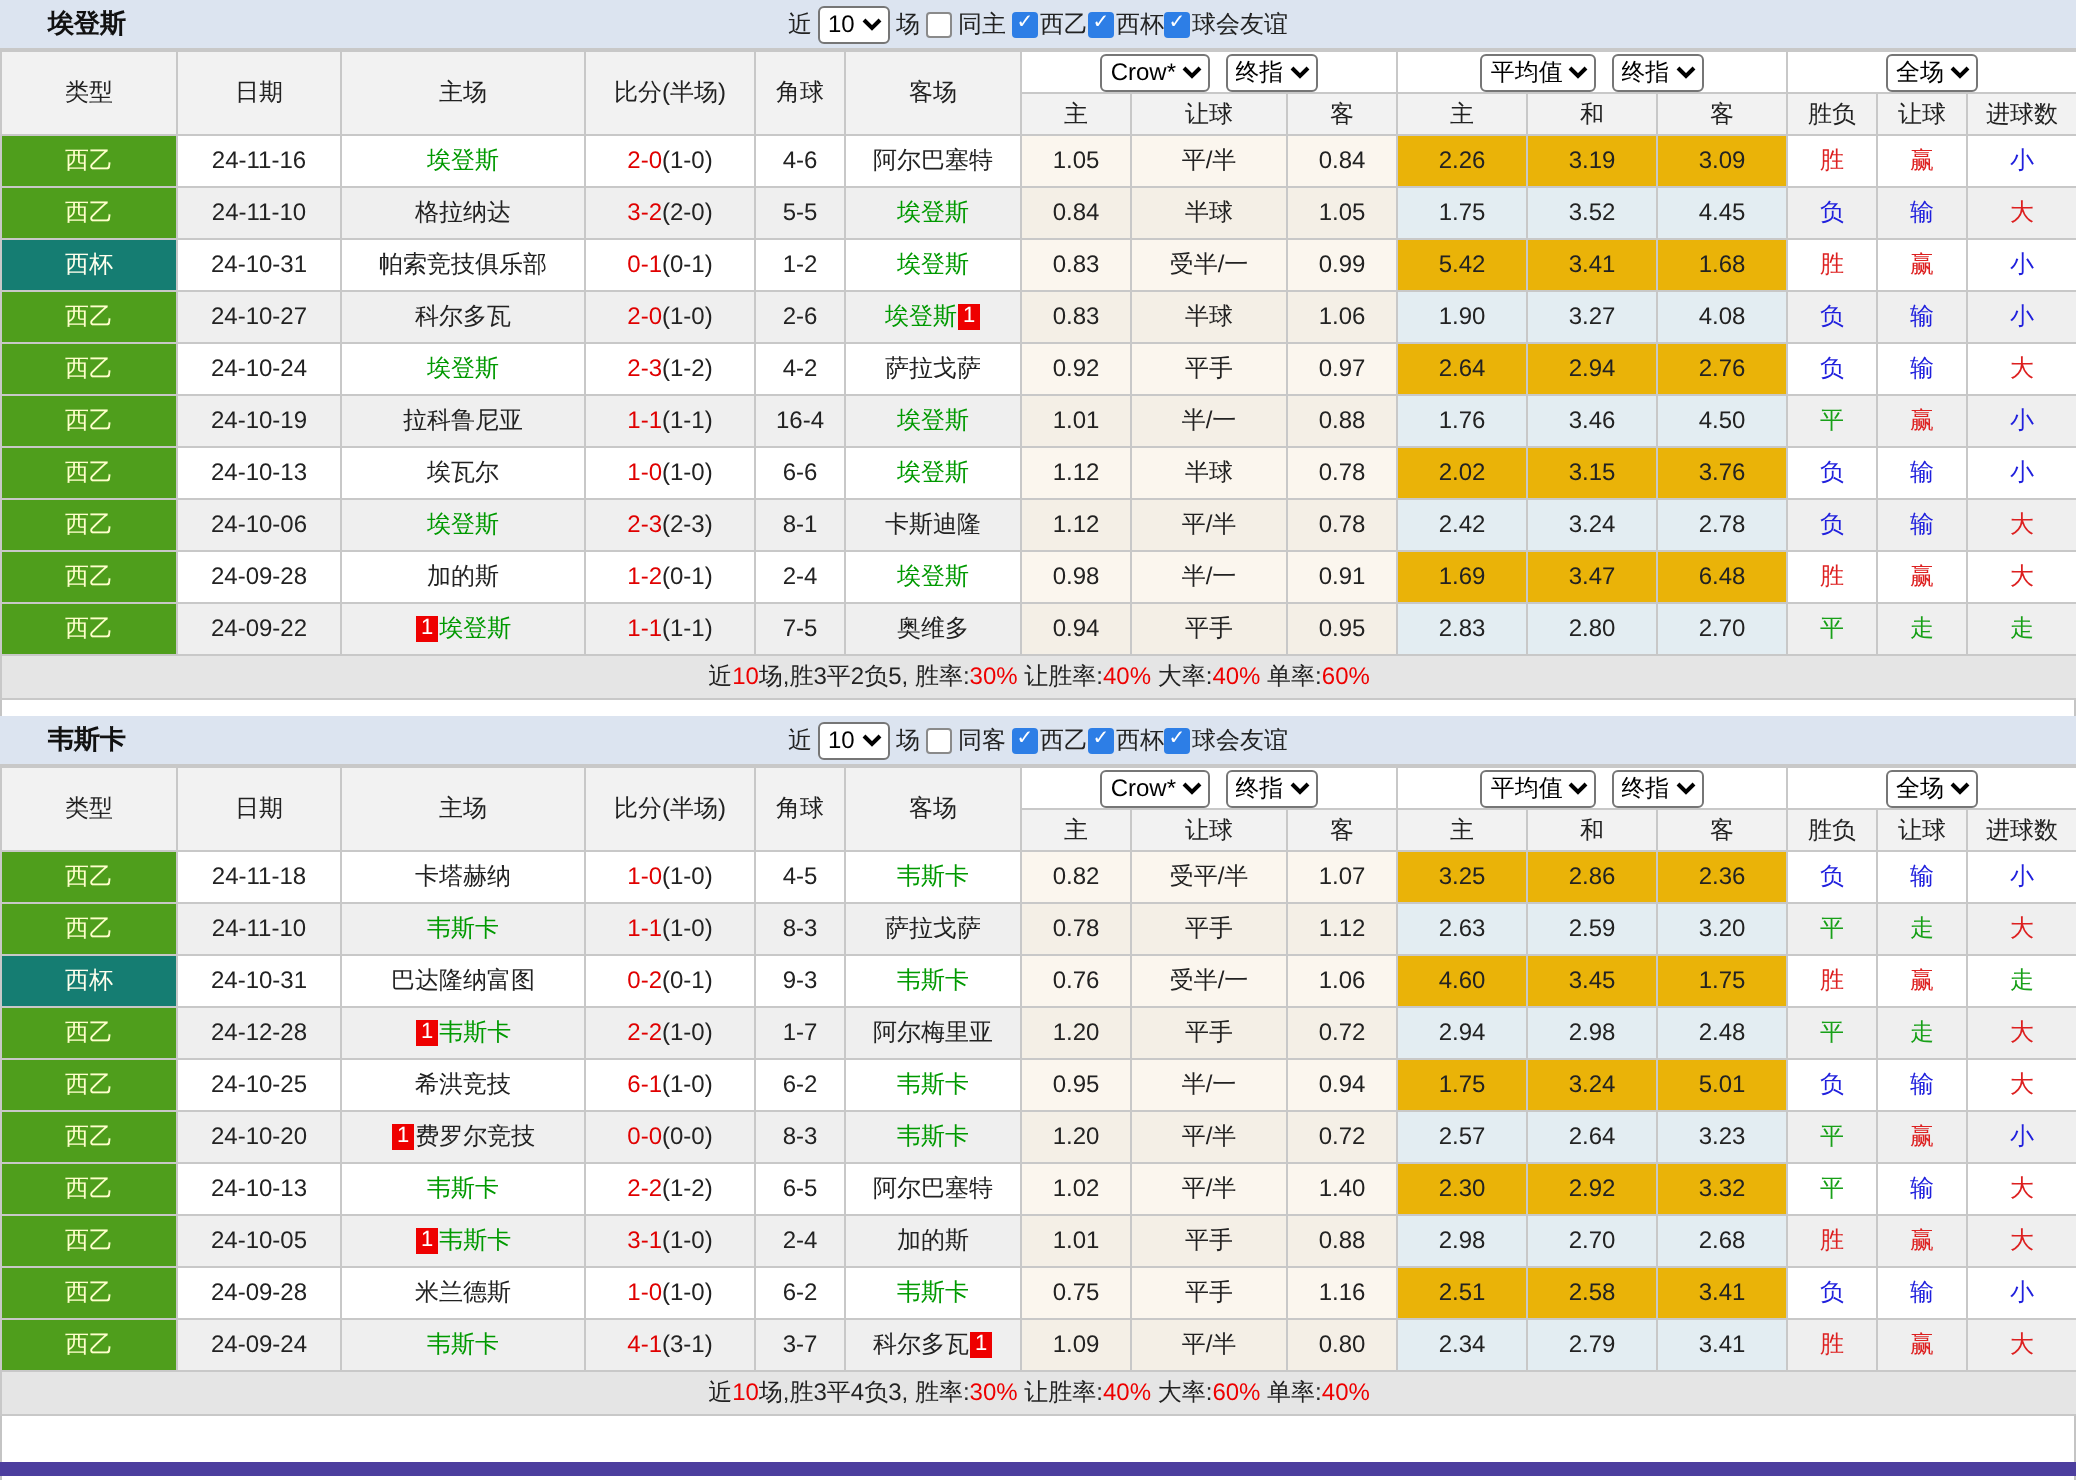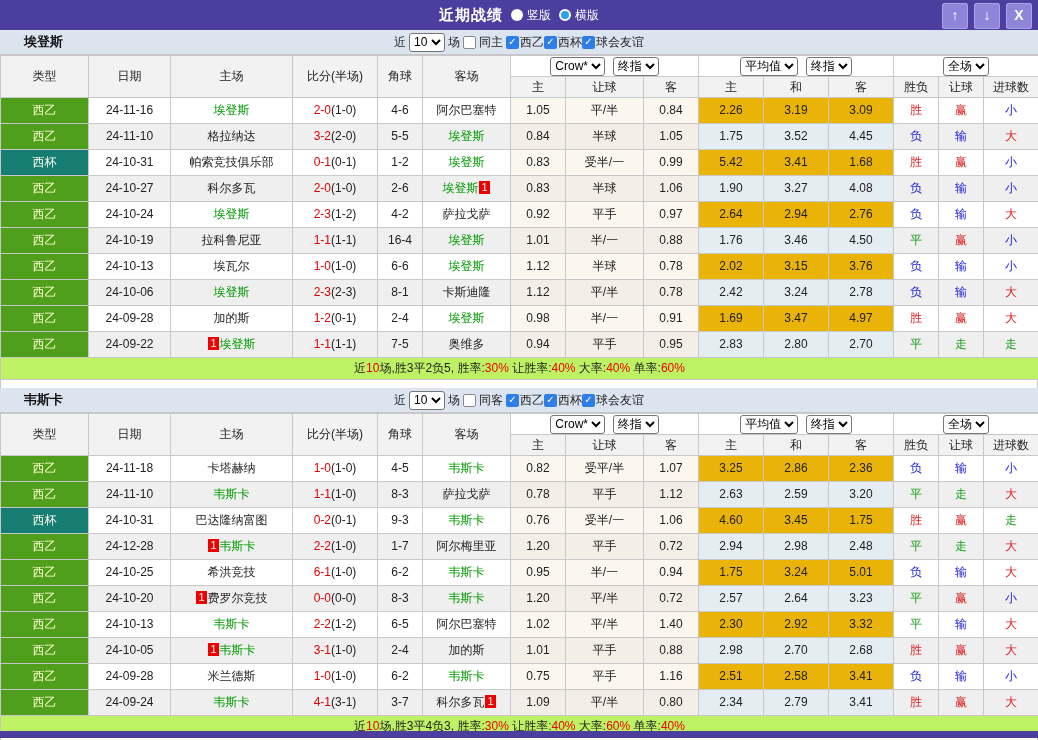--- a/index.html
+++ b/index.html
@@ -48,48 +48,30 @@
   .results-table tbody tr:nth-child(even) td.avg{background:#e3edf2;}
   td.type-league{background:#4f9e1c !important;color:#ffffcc;}
   td.type-cup{background:#157d72 !important;color:#ffffee;}
   .focus{color:#009900;}
   .score-full{color:#e00000;}
   .badge{display:inline-block;background:#ee0000;color:#fff;font-size:11px;line-height:13px;
     padding:0 2px;vertical-align:1px;margin:0 1px;}
   .res-r{color:#dd2020;}
   .res-b{color:#2020dd;}
   .res-g{color:#18a018;}
-  tfoot td.summary{height:21px;line-height:21px;background:#bef264;border:1px solid #c8c8c8;}
+  tfoot td.summary{height:21px;line-height:21px;background:#e5e5e5;border:1px solid #c8c8c8;}
   .sum-red{color:#ee0000;}
   
   .bottom-bar{position:absolute;left:0;bottom:2px;width:100%;height:7px;background:#4c3e9e;}
 </style>
 </head>
 <body>
 
 <div class="window">
 
-  <div class="titlebar">
-    <div class="title-group">
-      <span class="win-title">近期战绩</span>
-      <span class="radio-item">
-        <span class="radio-dot plain"></span>
-        <span>竖版</span>
-      </span>
-      <span class="radio-item">
-        <span class="radio-dot selected"></span>
-        <span>横版</span>
-      </span>
-    </div>
-    <div class="win-buttons">
-      <span class="win-btn">↑</span>
-      <span class="win-btn">↓</span>
-      <span class="win-btn">X</span>
-    </div>
-  </div>
 
   <div id="sections">
   <section class="team-section">
     <div class="filter-row">
       <span class="team-name">埃登斯</span>
       <span class="filter-controls">
         <span class="flabel">近</span>
         <select class="count-select"><option>10</option></select>
         <span class="flabel">场</span>
         <span class="checkbox unchecked"></span>
@@ -302,21 +284,21 @@
               <td>24-09-28</td>
               <td class="team"><span>加的斯</span></td>
               <td><span class="score-full">1-2</span>(0-1)</td>
               <td>2-4</td>
               <td class="team"><span class="focus">埃登斯</span></td>
               <td class="crow">0.98</td>
               <td class="crow">半/一</td>
               <td class="crow">0.91</td>
               <td class="avg">1.69</td>
               <td class="avg">3.47</td>
-              <td class="avg">4.97</td>
+              <td class="avg">6.48</td>
               <td class="res-r">胜</td>
               <td class="res-r">赢</td>
               <td class="res-r">大</td>
             </tr>
             <tr>
               <td class="type-league">西乙</td>
               <td>24-09-22</td>
               <td class="team"><span class="badge">1</span><span class="focus">埃登斯</span></td>
               <td><span class="score-full">1-1</span>(1-1)</td>
               <td>7-5</td>

